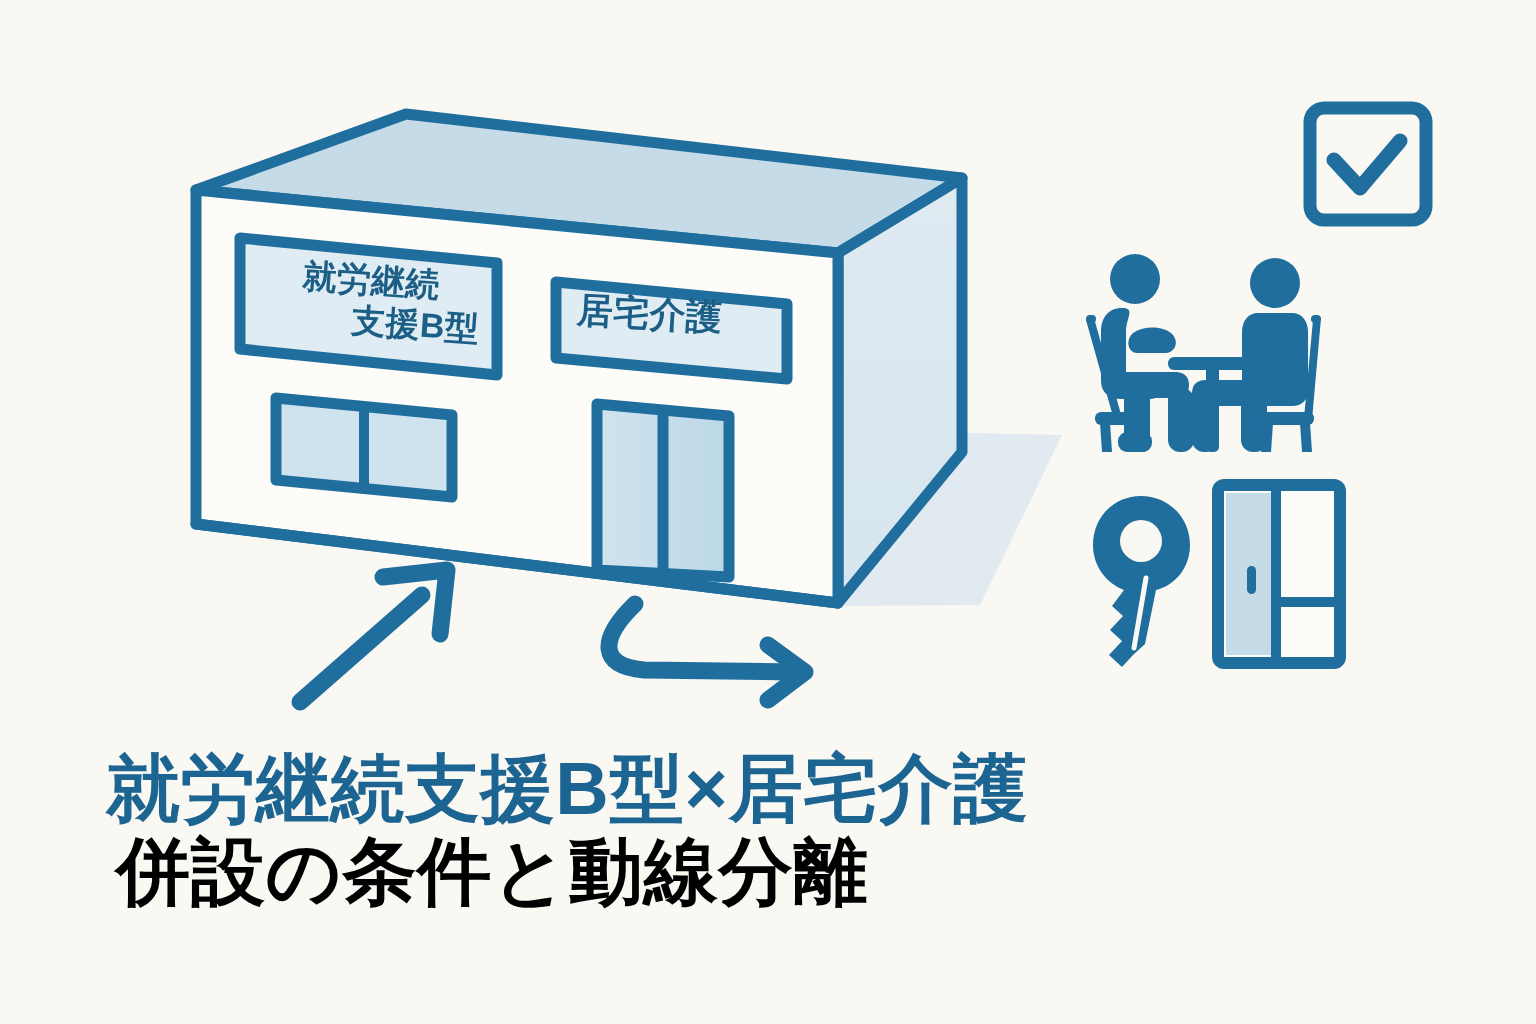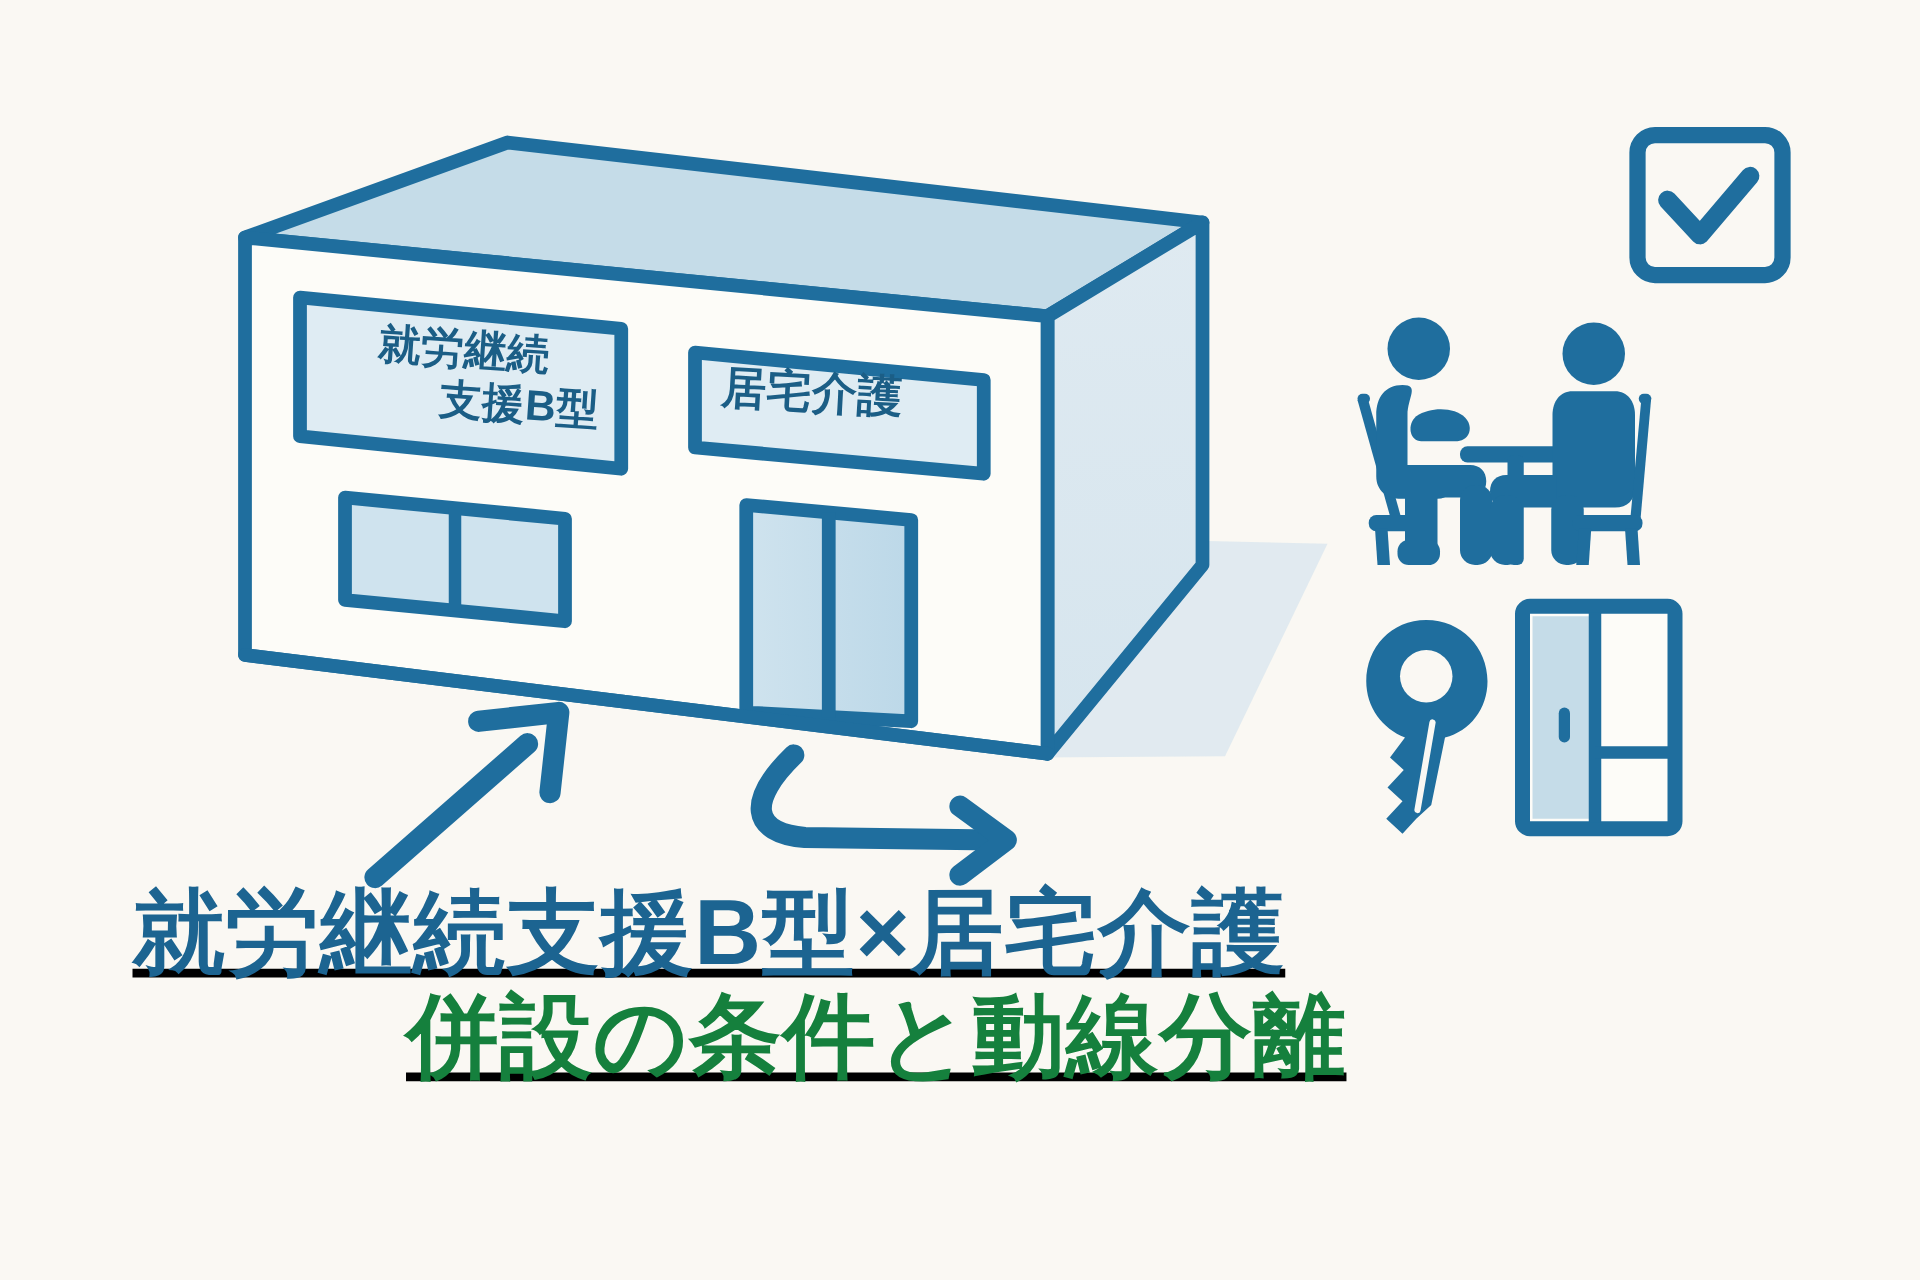--- a/index.html
+++ b/index.html
@@ -52,23 +52,22 @@
   #sign2-text {
     left:578px; top:292px;
     transform:rotate(3.2deg);
     transform-origin:left top;
     font-size:36px;
     color:#1b5e86;
   }
   
   #caption {
     position:absolute;
-    left:106px; top:705px;
+    left:106px; top:748px;
     width:1180px;
-    text-decoration:underline;
   }
   #caption .cap-line {
     color:#1c6491;
     font-weight:700;
     font-size:74px;
     line-height:1.12;
     letter-spacing:0.012em;
     white-space:nowrap;
   }
   #caption .cap-line.l2 { padding-left:10px; }
@@ -220,16 +219,16 @@
     <span>就労継続</span>
     <span class="l2">支援B型</span>
   </div>
 
   <div class="tx" id="sign2-text">
     <span>居宅介護</span>
   </div>
 
   <div id="caption">
     <div class="cap-line l1" style="color: rgb(28, 100, 145);">就労継続支援B型×居宅介護</div>
-    <div class="cap-line l2" style="color: #15803d; text-align: center;">併設の条件と動線分離</div>
+    <div class="cap-line l2" style="color: #000000;">併設の条件と動線分離</div>
   </div>
 
 </div>
 
 </body></html>

